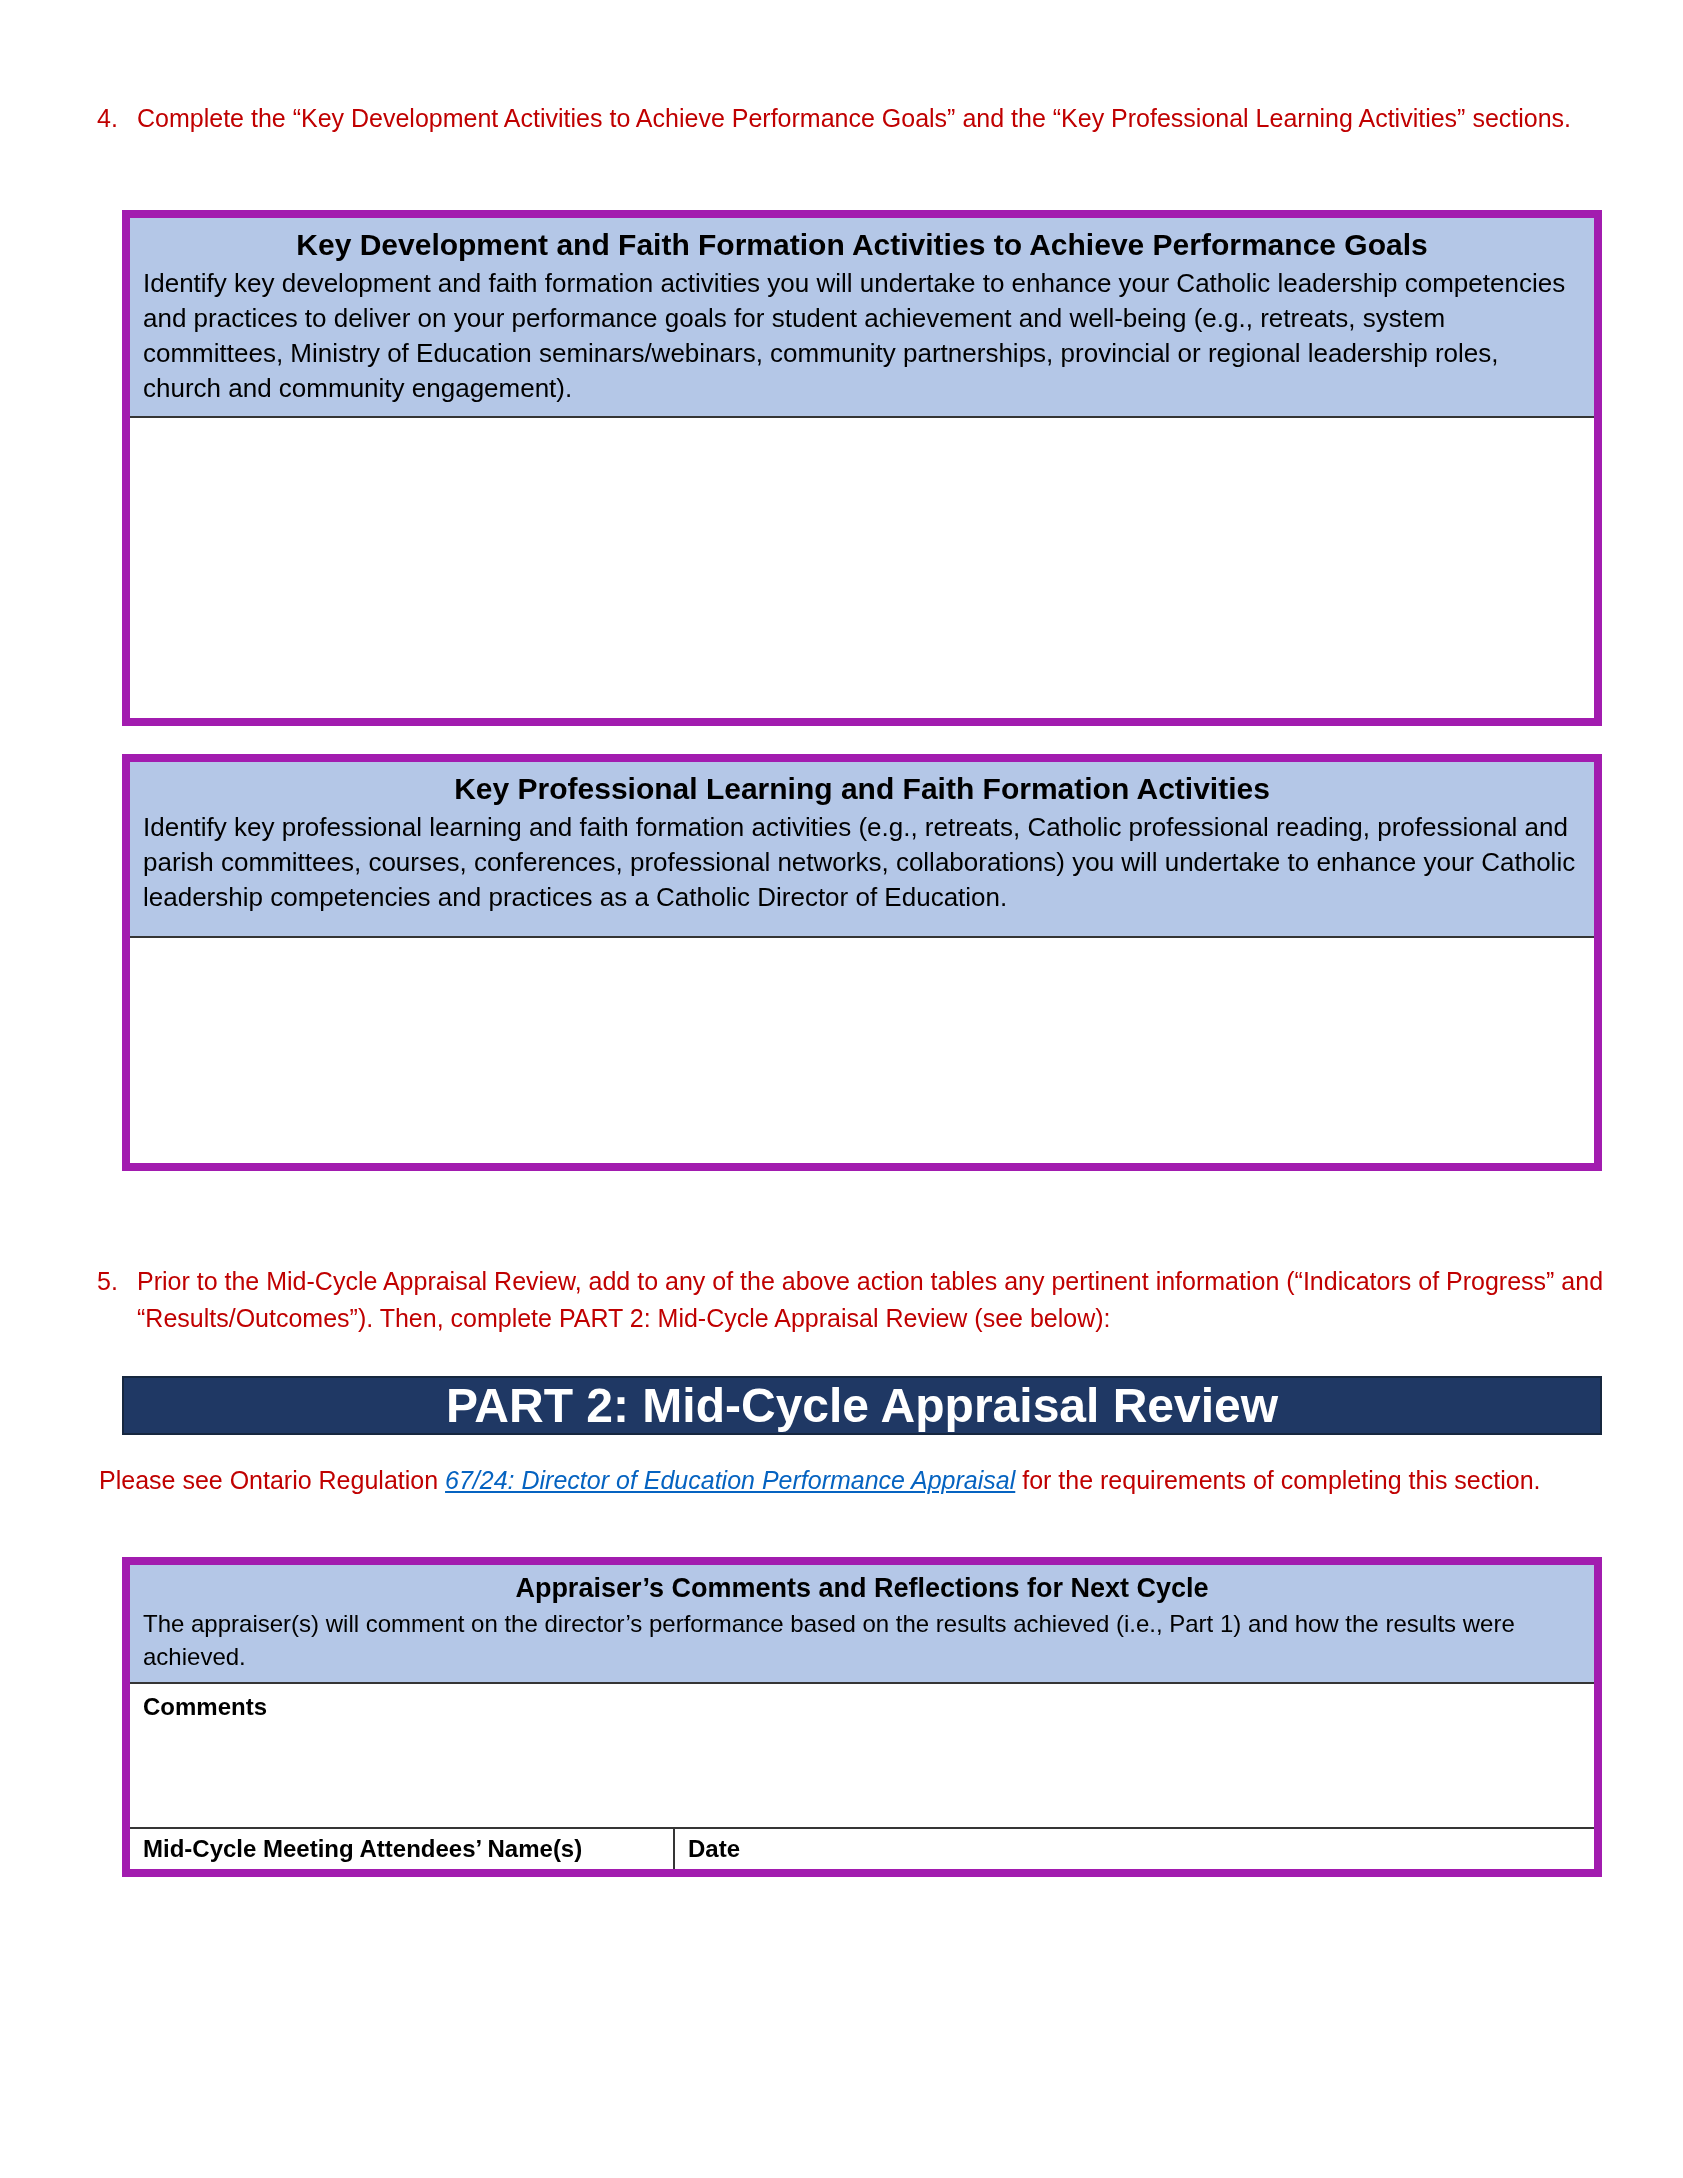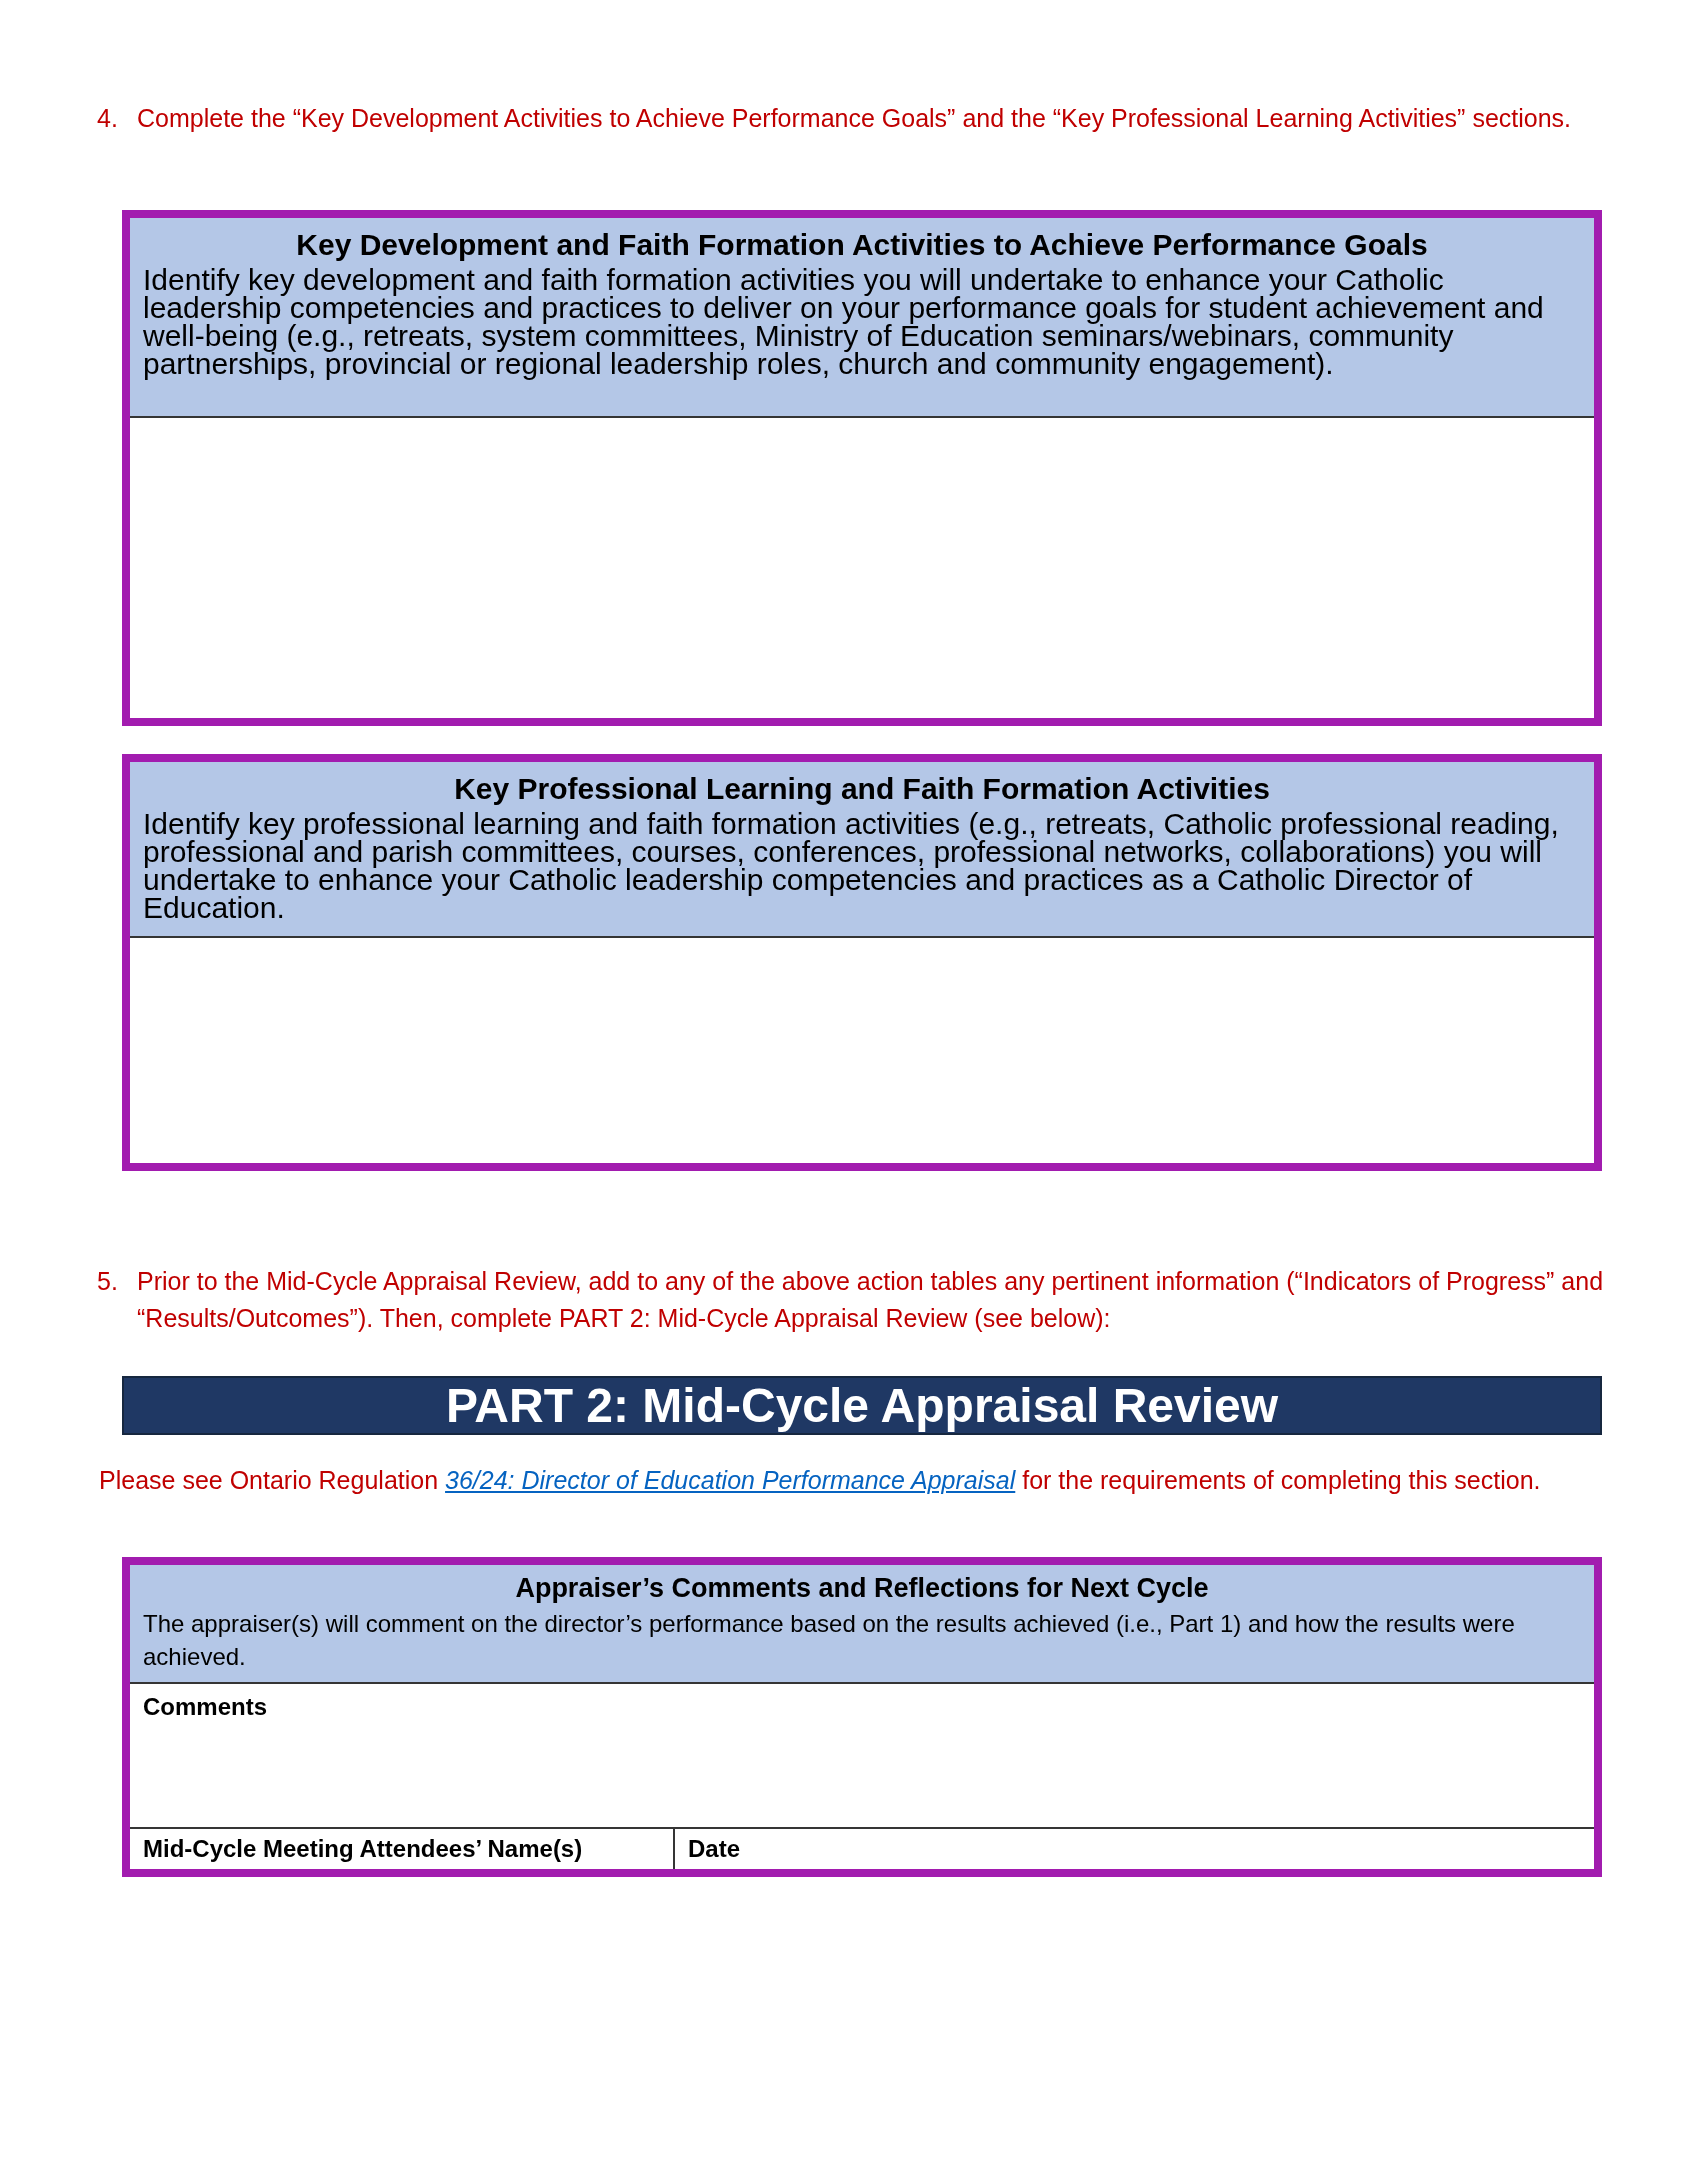--- a/index.html
+++ b/index.html
@@ -40,22 +40,22 @@
     padding: 6px 13px 0 13px;
     box-sizing: border-box;
   }
   .tbl-title {
     font-weight: bold;
     font-size: 30px;
     line-height: 42px;
     text-align: center;
   }
   .tbl-desc {
-    font-size: 30px;
-    line-height: 28px;
+    font-size: 26px;
+    line-height: 35px;
   }
   .entry {
     background: #ffffff;
     border-top: 2px solid #353535;
     box-sizing: border-box;
   }
   #table1 { top: 210px; }
   #table1 .tbl-header { height: 198px; }
   #table1 .entry { height: 302px; }
 
@@ -169,21 +169,21 @@
     <div class="num">5.</div>
     <div class="txt">Prior to the Mid-Cycle Appraisal Review, add to any of the above action tables any pertinent information (“Indicators of Progress” and “Results/Outcomes”). Then, complete PART 2: Mid-Cycle Appraisal Review (see below):</div>
   </div>
 
   <div id="part2-banner">
     <span>PART 2: Mid-Cycle Appraisal Review</span>
   </div>
 
   <div id="regulation-note">
     <span>Please see Ontario Regulation</span>
-    <span class="reg-link">36/24: Director of Education Performance Appraisal</span>
+    <span class="reg-link">67/24: Director of Education Performance Appraisal</span>
     <span>for the requirements of completing this section.</span>
   </div>
 
   <div class="tbl" id="table3">
     <div class="tbl-header">
       <div class="tbl-title">Appraiser’s Comments and Reflections for Next Cycle</div>
       <div class="tbl-desc">The appraiser(s) will comment on the director’s performance based on the results achieved (i.e., Part 1) and how the results were achieved.</div>
     </div>
 
     <div class="label-cell" id="comments-cell">

